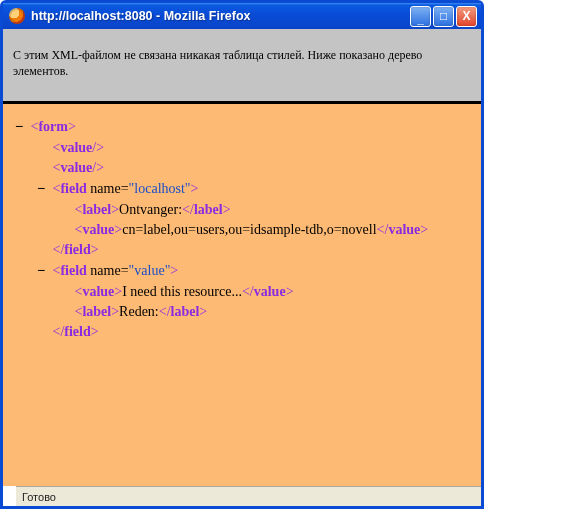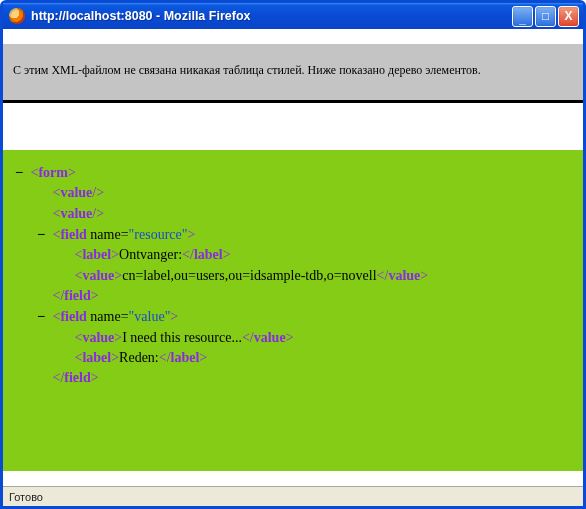--- a/index.html
+++ b/index.html
@@ -4,28 +4,27 @@
 <style>
   * { margin: 0; padding: 0; box-sizing: border-box; }
   body {
     font-family: "Segoe UI", Tahoma, sans-serif;
     background: #fff;
     width: 586px;
     height: 509px;
     overflow: hidden;
   }
   .window {
-    width: 586px;
+    width: 484px;
     height: 509px;
     border: 3px solid #0a4bd6;
     border-radius: 6px 6px 0 0;
     background: #fff;
     display: flex;
     flex-direction: column;
-    gap: 15px;
   }
   .titlebar {
     height: 26px;
     background: linear-gradient(to bottom, #3f8cf3 0%, #0a5ae0 8%, #0a4bd6 45%, #0945c8 100%);
     display: flex;
     align-items: center;
     padding: 0 4px 0 6px;
     color: #fff;
     font-size: 12.5px;
     font-weight: bold;
@@ -59,26 +58,25 @@
     font-family: "Times New Roman", serif;
     font-size: 12px;
     color: #000;
     padding: 18px 10px 22px 10px;
     border-bottom: 3px solid #000;
     line-height: 1.35;
     flex: 0 0 auto;
   }
   .content {
     flex: 1 1 auto;
-    background: #84cc16;
+    background: #fdba74;
     padding: 12px 10px 10px 10px;
     font-family: "Times New Roman", serif;
     font-size: 14px;
     overflow: auto;
-    margin-top: 32px;
   }
   .tree-row { white-space: nowrap; line-height: 1.45; }
   .ind1 { padding-left: 0px; }
   .ind2 { padding-left: 22px; }
   .ind3 { padding-left: 44px; }
   .toggle {
     display: inline-block;
     width: 12px;
     margin-right: 2px;
     color: #000;
@@ -97,20 +95,21 @@
     height: 20px;
     background: #ece9d8;
     border-top: 1px solid #aca899;
     font-family: Tahoma, sans-serif;
     font-size: 11px;
     color: #222;
     display: flex;
     align-items: center;
     padding: 0 6px;
     flex: 0 0 auto;
+    margin-left: 13px;
   }
 </style>
 </head>
 <body>
 
 <div class="window">
 
   <div class="titlebar">
     <div class="ff-icon"></div>
     <div class="title-text">http://localhost:8080 - Mozilla Firefox</div>
@@ -142,21 +141,21 @@
     </div>
     <div class="tree-row ind2">
       <span class="toggle-spacer"></span>
       <span class="tag-punct">&lt;</span><span class="tag-name">value</span><span class="tag-punct">/&gt;</span>
     </div>
 
     <div class="tree-row ind2">
       <span class="toggle">−</span>
       <span class="tag-punct">&lt;</span><span class="tag-name">field</span>
       <span> </span>
-      <span class="attr-name">name</span><span class="attr-eq">=</span><span class="attr-val">"<span>resource</span>"</span><span class="tag-punct">&gt;</span>
+      <span class="attr-name">name</span><span class="attr-eq">=</span><span class="attr-val">"<span>localhost</span>"</span><span class="tag-punct">&gt;</span>
     </div>
     <div class="tree-row ind3">
       <span class="toggle-spacer"></span>
       <span class="tag-punct">&lt;</span><span class="tag-name">label</span><span class="tag-punct">&gt;</span><span class="text-content">Ontvanger:</span><span class="tag-punct">&lt;/</span><span class="tag-name">label</span><span class="tag-punct">&gt;</span>
     </div>
     <div class="tree-row ind3">
       <span class="toggle-spacer"></span>
       <span class="tag-punct">&lt;</span><span class="tag-name">value</span><span class="tag-punct">&gt;</span><span class="text-content">cn=label,ou=users,ou=idsample-tdb,o=novell</span><span class="tag-punct">&lt;/</span><span class="tag-name">value</span><span class="tag-punct">&gt;</span>
     </div>
     <div class="tree-row ind2">

